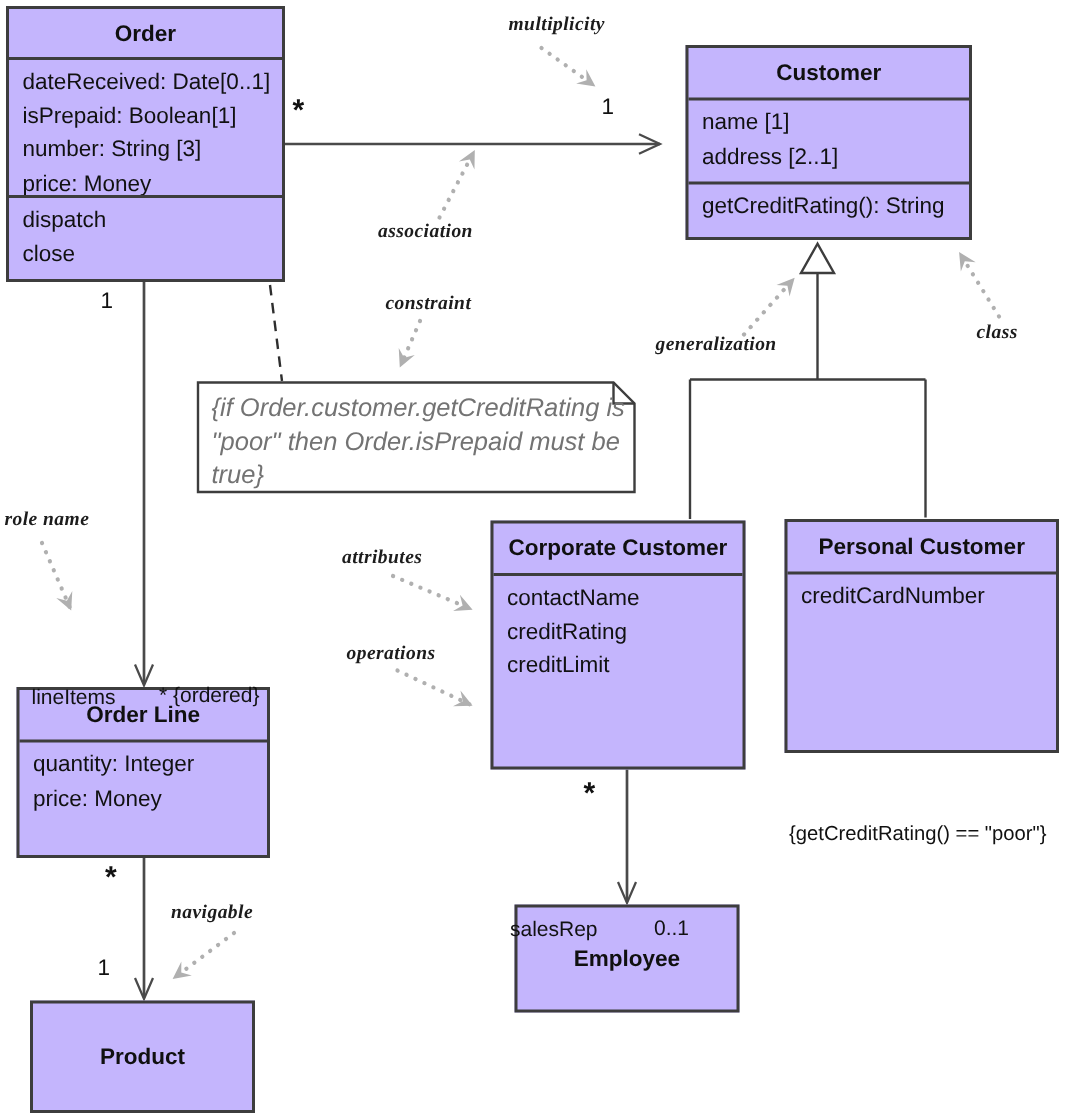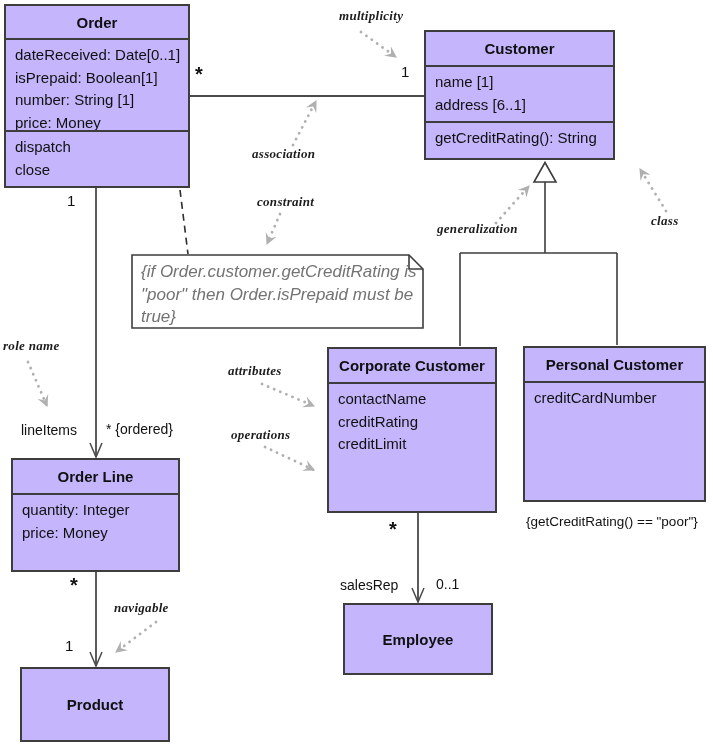--- a/index.html
+++ b/index.html
@@ -8,21 +8,21 @@
   body { font-family:"Liberation Sans","DejaVu Sans",sans-serif; color:#111; }
   .canvas { position:relative; width:713px; height:745px; background:#fff; overflow:hidden; }
   svg.layer { position:absolute; left:0; top:0; width:713px; height:745px; }
 
   .uml-class { position:absolute; background:#c4b5fd; border:2px solid #3d3d3d; display:flex; flex-direction:column; }
   .uml-title { font-weight:bold; font-size:15px; color:#101010; display:flex; align-items:center; justify-content:center; flex:0 0 auto; }
   .uml-title.fill { flex:1 1 auto; }
   .comp { border-top:2px solid #3d3d3d; padding:4px 8px 0 9px; font-size:15px; line-height:22.5px; overflow:hidden; }
   .mline { white-space:nowrap; }
 
-  .plain-label { position:absolute; font-size:14px; color:#111; white-space:nowrap; }
+  .plain-label { position:absolute; font-size:14px; color:#111; white-space:nowrap;margin-top:34px; }
   .num-label { position:absolute; font-size:15px; color:#111; white-space:nowrap; }
   .star-label { position:absolute; font-size:20px; font-weight:bold; color:#111; white-space:nowrap; line-height:16px; }
   .hand { position:absolute; font-size:13px; font-style:italic; font-weight:bold; letter-spacing:.3px; color:#1c1c1c; white-space:nowrap;font-family:Liberation Serif, serif; }
   .note-text { position:absolute; font-size:17px; line-height:22.5px; color:#737373;font-style:italic; }
 </style>
 </head>
 <body>
 
 <div class="canvas">
 
@@ -79,34 +79,34 @@
       <line x1="28" y1="362" x2="47" y2="406" marker-end="url(#grayhead)"></line>
       <line x1="156" y1="622" x2="116" y2="652" marker-end="url(#grayhead)"></line>
     </g>
   </svg>
 
   <div class="uml-class" style="left:4px;top:4px;width:186px;height:184px">
     <div class="uml-title" style="height:32px">Order</div>
     <div class="comp" style="height:92px">
       <div class="mline">dateReceived: Date[0..1]</div>
       <div class="mline">isPrepaid: Boolean[1]</div>
-      <div class="mline">number: String [1]</div>
+      <div class="mline">number: String [3]</div>
       <div class="mline">price: Money</div>
     </div>
     <div class="comp" style="flex:1">
       <div class="mline">dispatch</div>
       <div class="mline">close</div>
     </div>
   </div>
 
-  <div class="uml-class" style="left:424px;top:30px;width:191px;height:130px">
+  <div class="uml-class" style="left:457px;top:30px;width:191px;height:130px">
     <div class="uml-title" style="height:33px">Customer</div>
     <div class="comp" style="height:56px">
       <div class="mline">name [1]</div>
-      <div class="mline">address [6..1]</div>
+      <div class="mline">address [2..1]</div>
     </div>
     <div class="comp" style="flex:1">
       <div class="mline">getCreditRating(): String</div>
     </div>
   </div>
 
   <div class="uml-class" style="left:327px;top:347px;width:170px;height:166px">
     <div class="uml-title" style="height:33px">Corporate Customer</div>
     <div class="comp" style="height:85px">
       <div class="mline">contactName</div>

